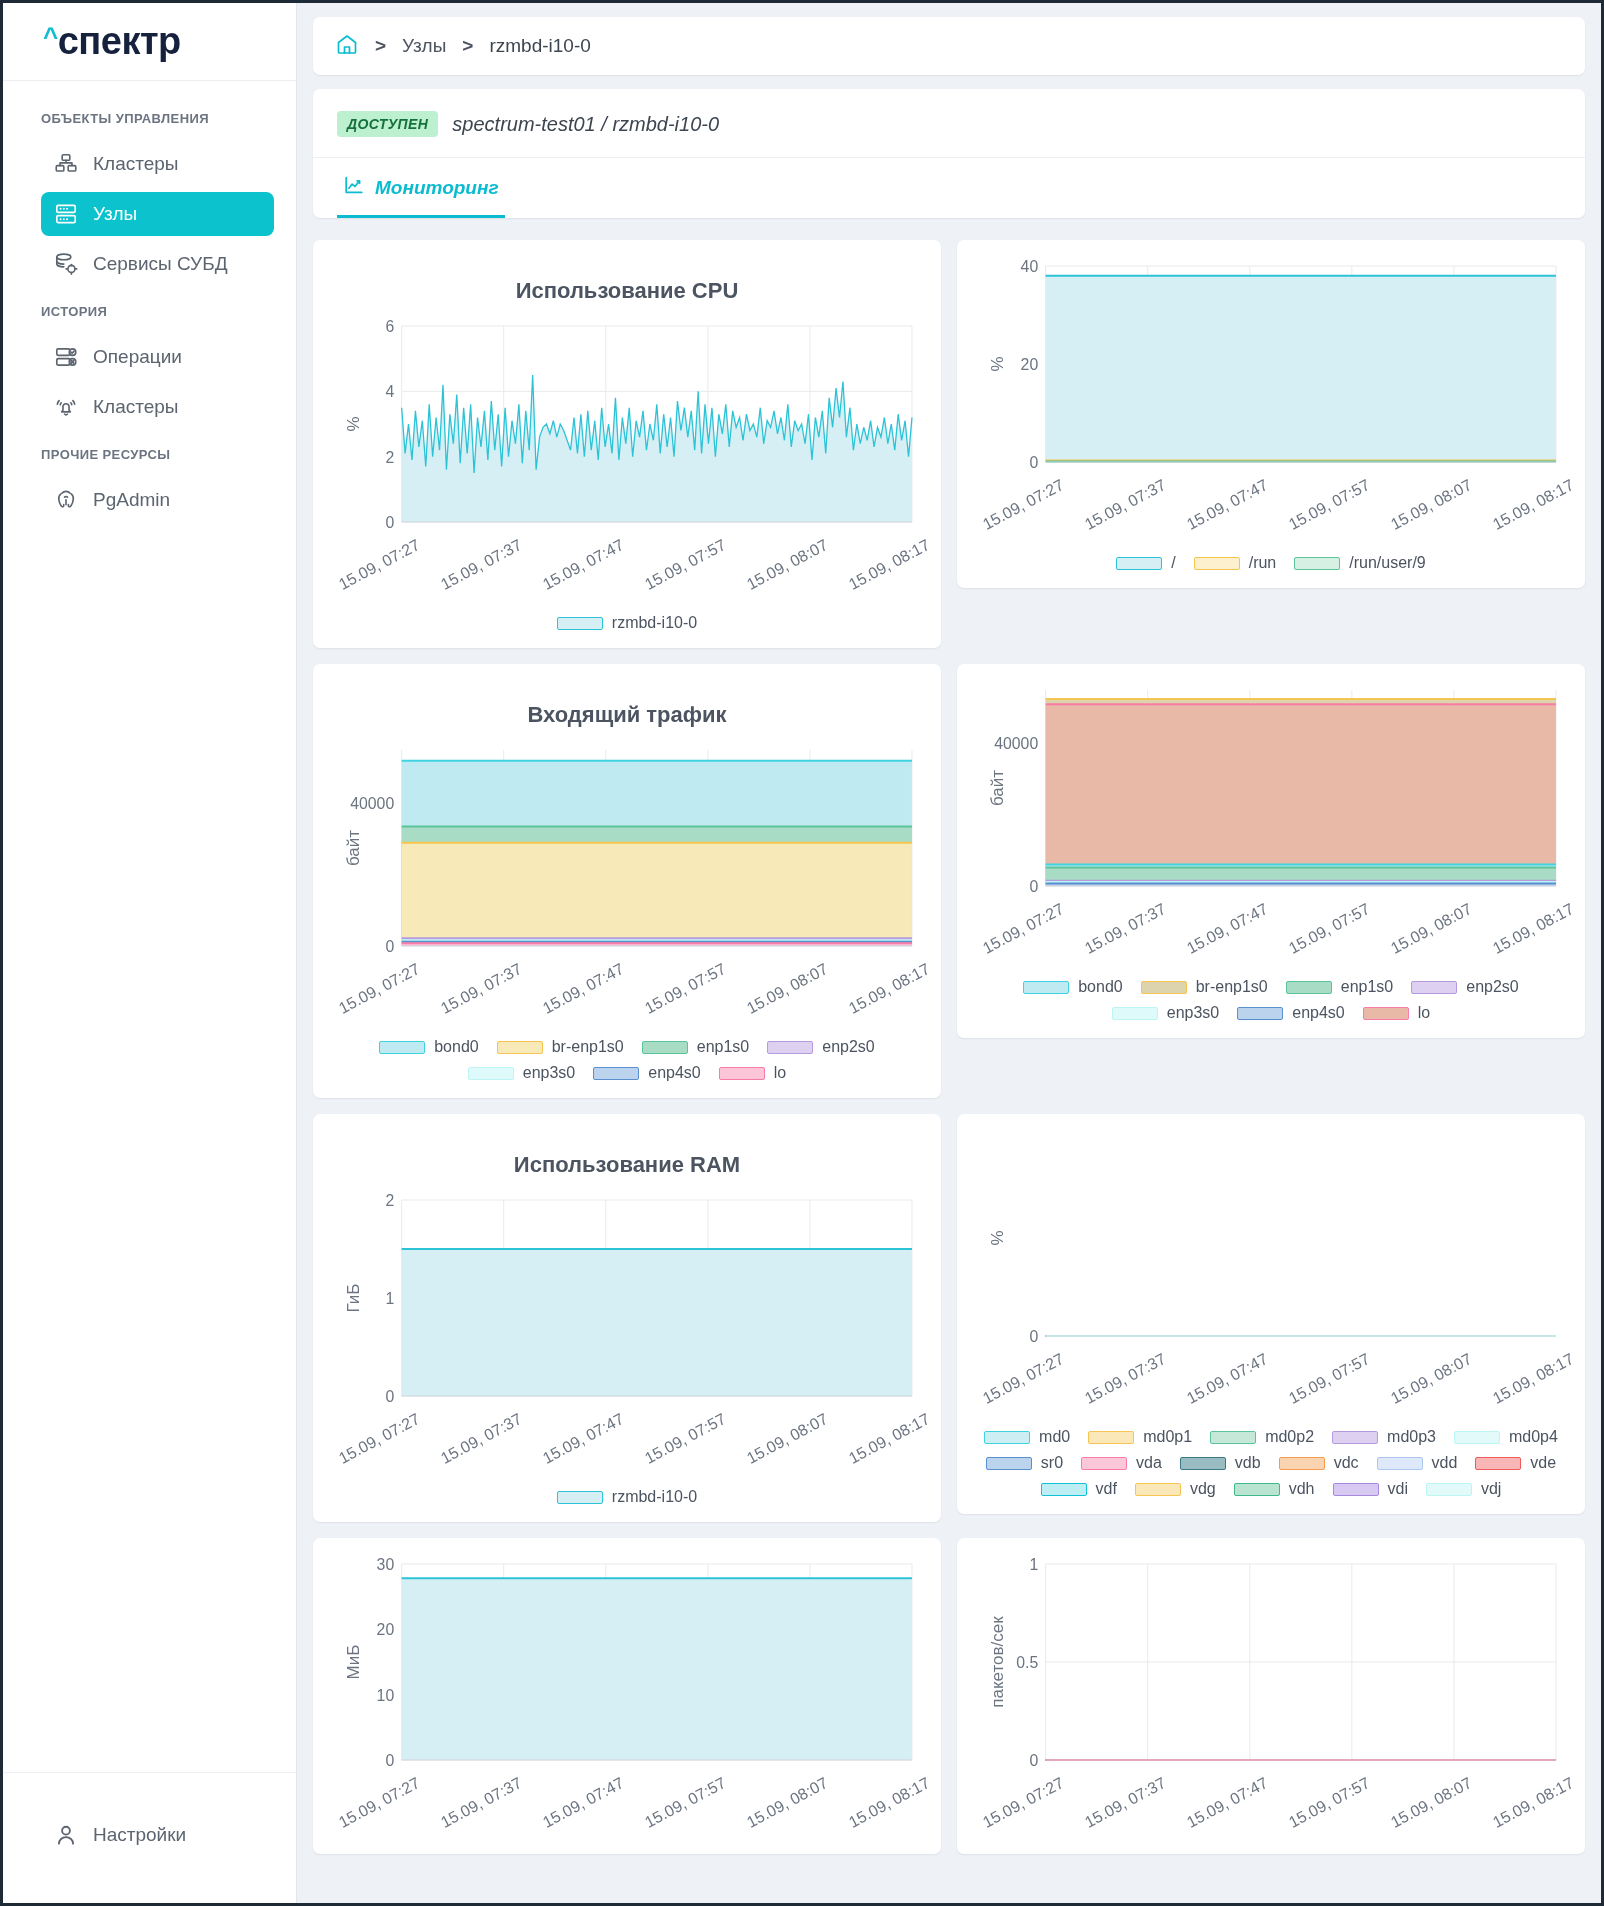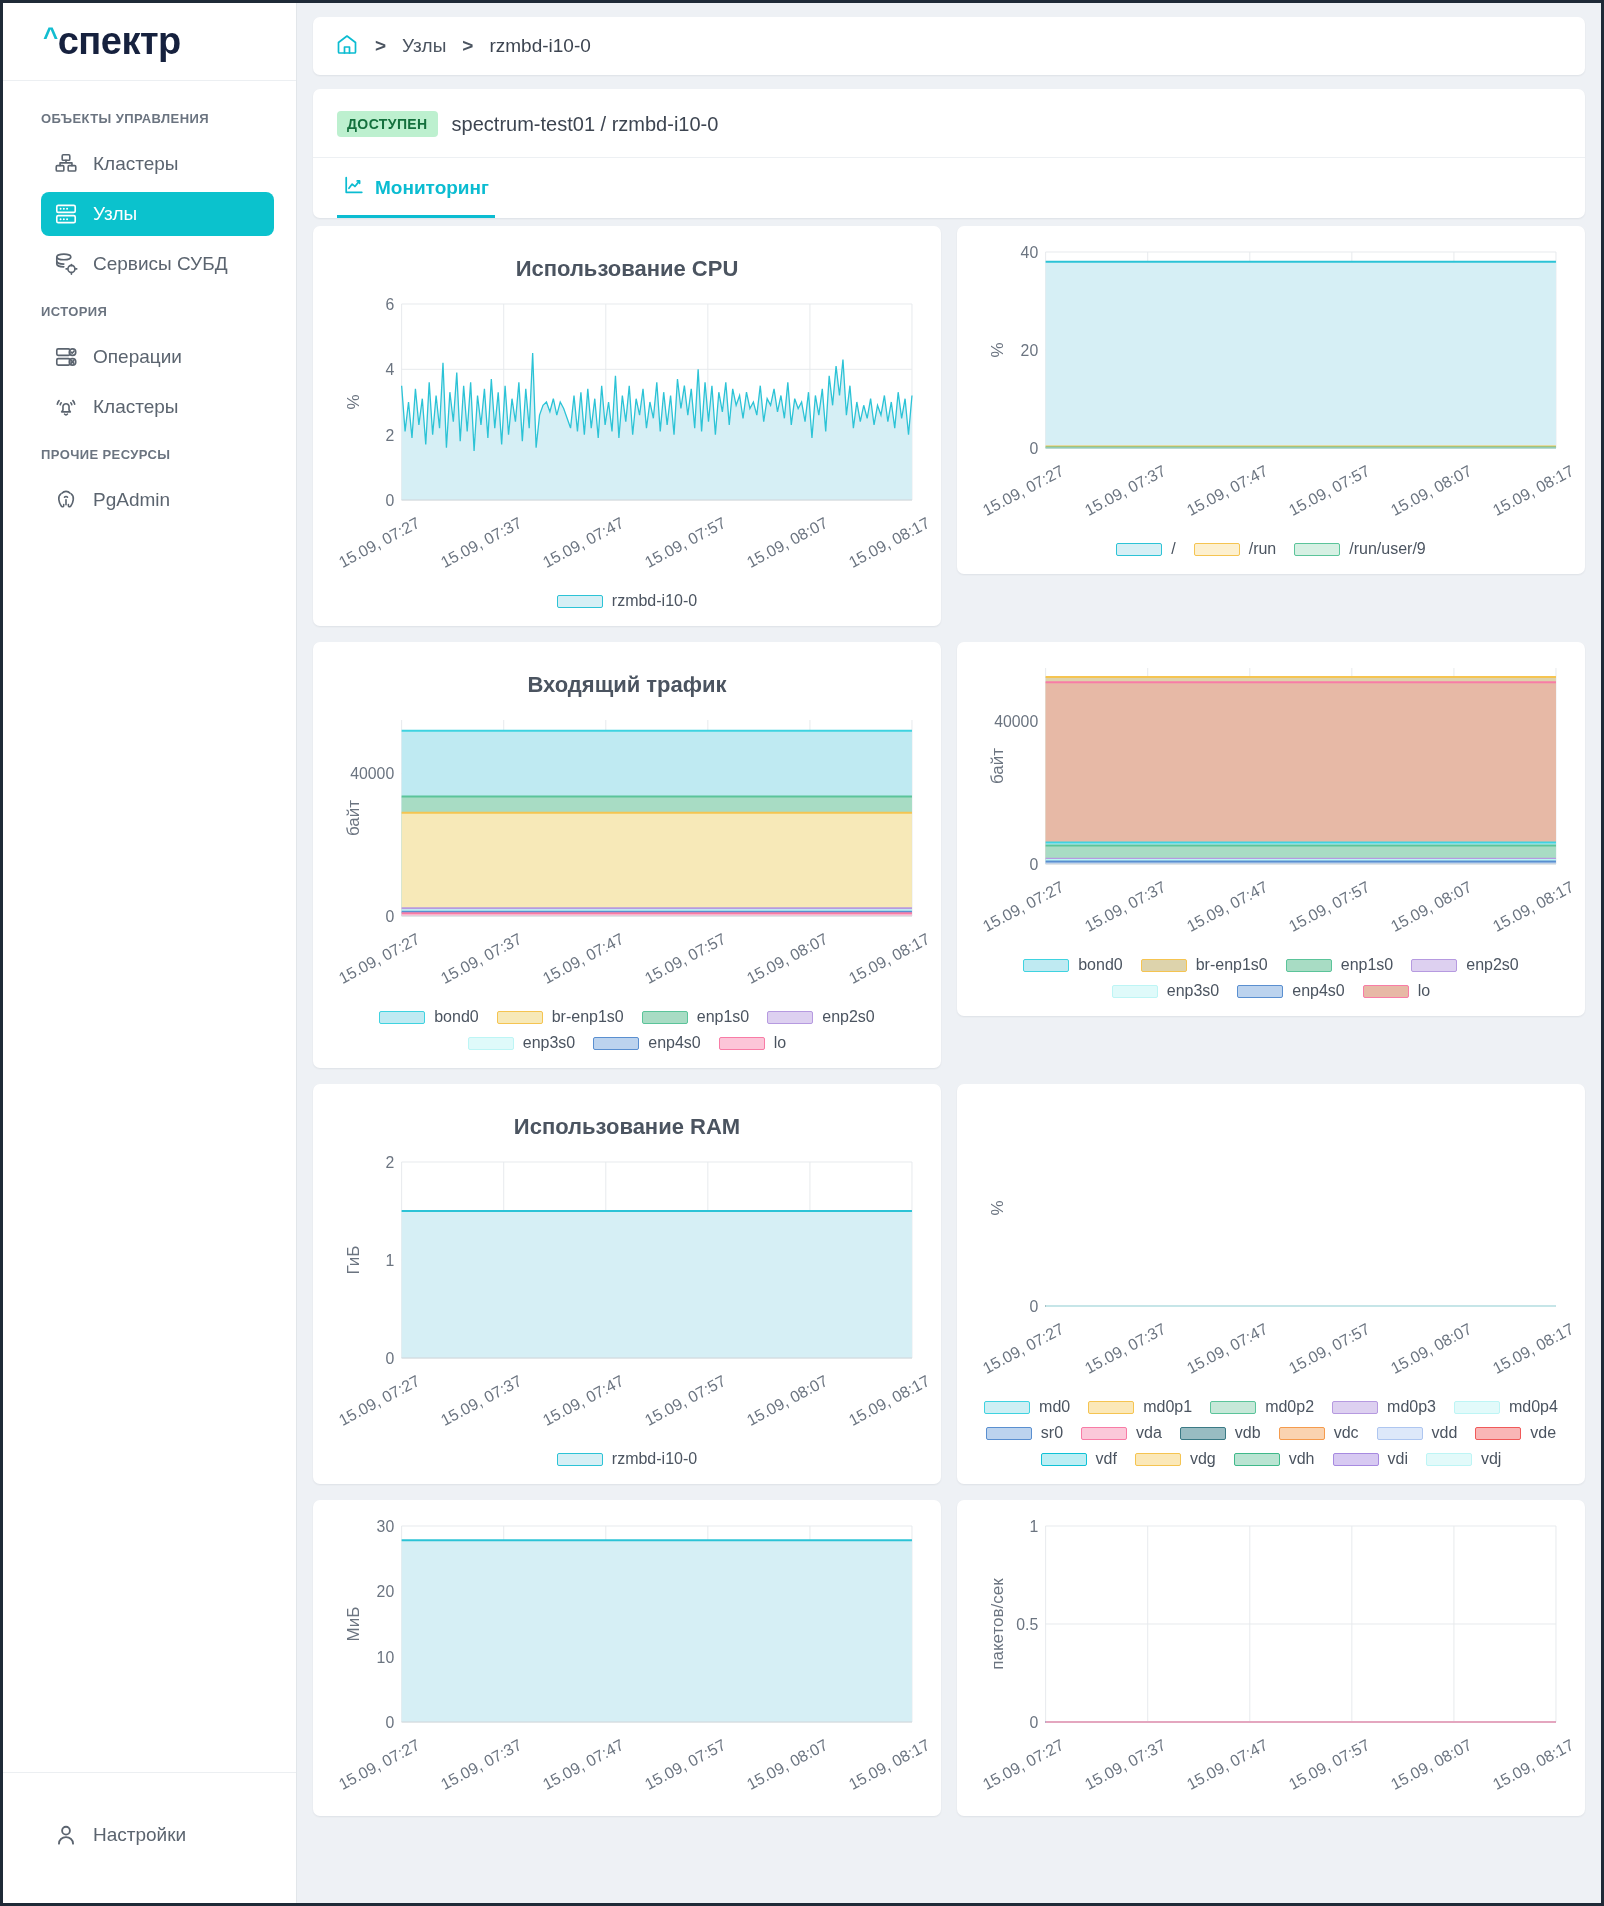--- a/index.html
+++ b/index.html
@@ -74,21 +74,21 @@
   }
   .breadcrumb {
     height:58px; display:flex; align-items:center; gap:16px;
     padding-left:22px; font-size:19px; color:#4b5460;
     margin-bottom:14px;
   }
   .breadcrumb .sep { color:#4b5460; font-size:19px; font-weight:bold; }
   .breadcrumb .crumb { cursor:pointer; }
   .breadcrumb .crumb.current { color:#3d4551; cursor:default; }
 
-  .headpanel { margin-bottom:8px; padding:0 0 0 0; }
+  .headpanel { margin-bottom:22px; padding:0 0 0 0;font-style:italic; }
   .headpanel-top {
     display:flex; align-items:center; gap:14px;
     padding:22px 24px 20px 24px;
   }
   .badge {
     background:#bdf0cf; color:#14703d;
     font-size:14px; font-weight:bold; letter-spacing:0.4px;
     text-transform:uppercase;
     padding:5px 10px; border-radius:4px;
   }
@@ -106,21 +106,21 @@
   .grid {
     display:grid;
     grid-template-columns:1fr 1fr;
     gap:16px;
     align-items:start;
   }
   .chart-card { background:#fff; border-radius:7px; box-shadow:0 1px 2px rgba(20,30,45,0.07);
                 padding:18px 16px 16px 16px; display:flex; flex-direction:column; }
   .chart-title {
     text-align:center; font-size:22px; font-weight:bold;
-    color:#4b5460; margin:12px 0 14px 0;
+    color:#4b5460; margin:20px 0 14px 0;
   }
   .plot-wrap { position:relative; width:100%; }
   .plot-wrap svg { display:block; width:100%; }
   .legend {
     display:flex; flex-wrap:wrap; justify-content:center;
     gap:8px 18px; margin-top:14px; padding:0 6px;
   }
   .legend-item { display:flex; align-items:center; gap:9px; font-size:16px; color:#4b5460; cursor:pointer; }
   .legend-swatch { width:46px; height:13px; border-radius:2px; border:1.5px solid #000; }
 </style>

